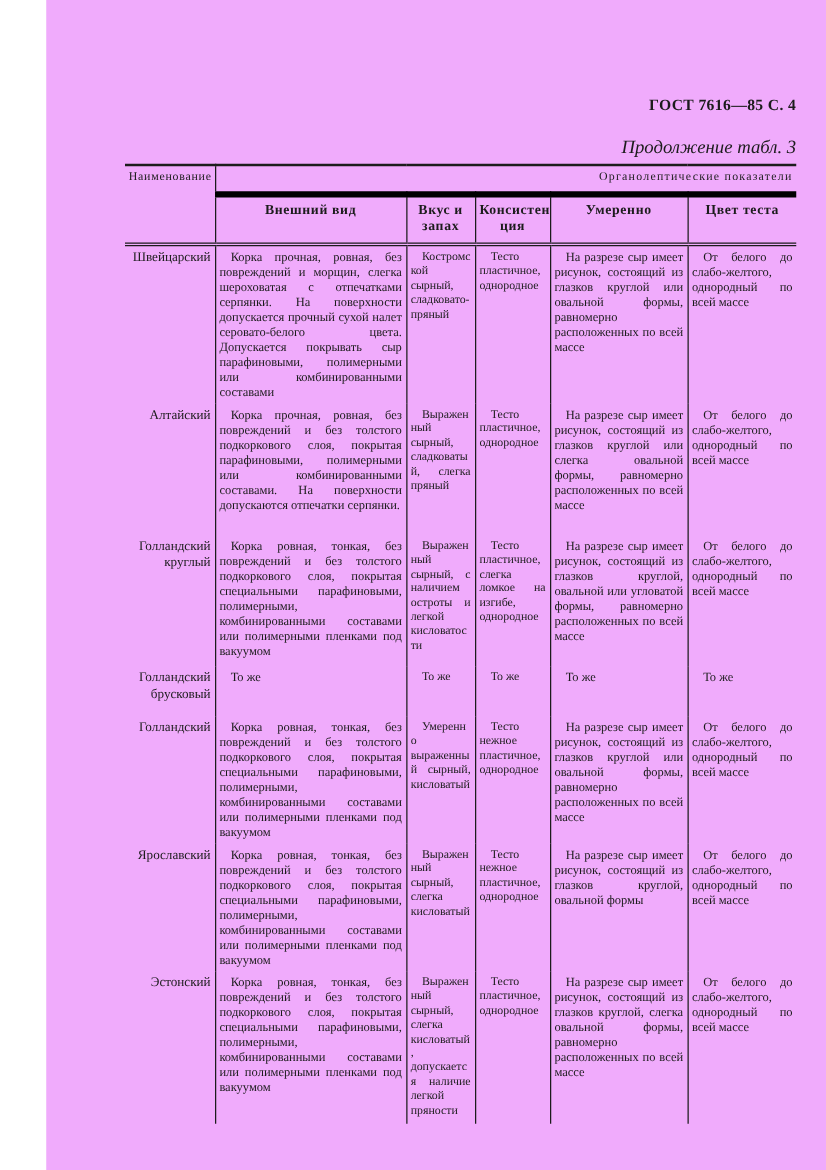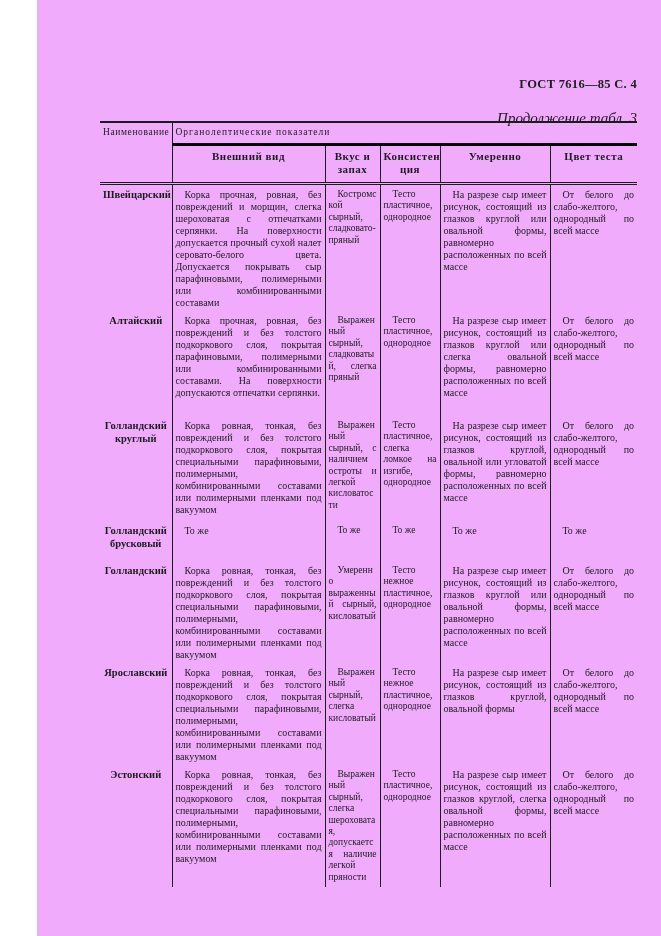--- a/index.html
+++ b/index.html
@@ -29,21 +29,21 @@
   .continuation {
     position: absolute;
     top: 110px;
     right: 61px;
     font-size: 15px;
     font-style: italic;
     white-space: nowrap;
   }
   table.gost {
     position: absolute;
-    top: 121px;
+    top: 131px;
     left: 63px;
     width: 537px;
     border-collapse: collapse;
     table-layout: fixed;
     border-top: 2px solid #1c1c1c;
     font-size: 10px;
     line-height: 1.2;
   }
   table.gost th, table.gost td {
     vertical-align: top;
@@ -56,45 +56,44 @@
 
   th.name-h {
     vertical-align: middle;
     text-align: center;
     font-weight: normal;
     font-size: 9.5px;
     letter-spacing: 0.6px;
     border-bottom: 3px double #1c1c1c;
   }
   th.group-h {
-    text-align: left;
+    text-align: right;
     font-weight: normal;
     font-size: 9.5px;
     letter-spacing: 1px;
-    border-bottom: 3px solid #000000;
+    border-bottom: 5px solid #000000;
     height: 14px;
     vertical-align: middle;
     padding: 1px 2px;
   }
   th.sub-h {
     text-align: center;
     vertical-align: middle;
     font-weight: bold;
     font-size: 11px;
     letter-spacing: 0.5px;
     border-bottom: 3px double #1c1c1c;
     height: 30px;
     padding: 2px;
   }
   td.name-c {
     font-size: 10.5px;
     padding-top: 7px;
     padding-left: 0;
-    text-align: center;
-    font-weight: bold;
+    text-align: right;
   }
   td.body-c {
     text-align: justify;
     text-indent: 9px;
     padding-top: 7px;
     hyphens: auto;
     -webkit-hyphens: auto;
     overflow-wrap: break-word;
     word-break: normal;
   }
@@ -183,21 +182,21 @@
         <td class="name-c no-left">Ярославский</td>
         <td class="body-c">Корка ровная, тонкая, без повреждений и без толстого подкоркового слоя, покрытая специальными парафиновыми, полимерными, комбинированными составами или полимерными пленками под вакуумом</td>
         <td class="body-c narrow">Выраженный сырный, слегка кисловатый</td>
         <td class="body-c narrow">Тесто нежное пластичное, однородное</td>
         <td class="body-c">На разрезе сыр имеет рисунок, состоящий из глазков круглой, овальной формы</td>
         <td class="body-c">От белого до слабо-желтого, однородный по всей массе</td>
       </tr>
       <tr class="r6">
         <td class="name-c no-left">Эстонский</td>
         <td class="body-c">Корка ровная, тонкая, без повреждений и без толстого подкоркового слоя, покрытая специальными парафиновыми, полимерными, комбинированными составами или полимерными пленками под вакуумом</td>
-        <td class="body-c narrow">Выраженный сырный, слегка шероховатая, допускается наличие легкой пряности</td>
+        <td class="body-c narrow">Выраженный сырный, слегка кисловатый, допускается наличие легкой пряности</td>
         <td class="body-c narrow">Тесто пластичное, однородное</td>
         <td class="body-c">На разрезе сыр имеет рисунок, состоящий из глазков круглой, слегка овальной формы, равномерно расположенных по всей массе</td>
         <td class="body-c">От белого до слабо-желтого, однородный по всей массе</td>
       </tr>
     </tbody>
   </table>
 
 </div>
 
 </body></html>

